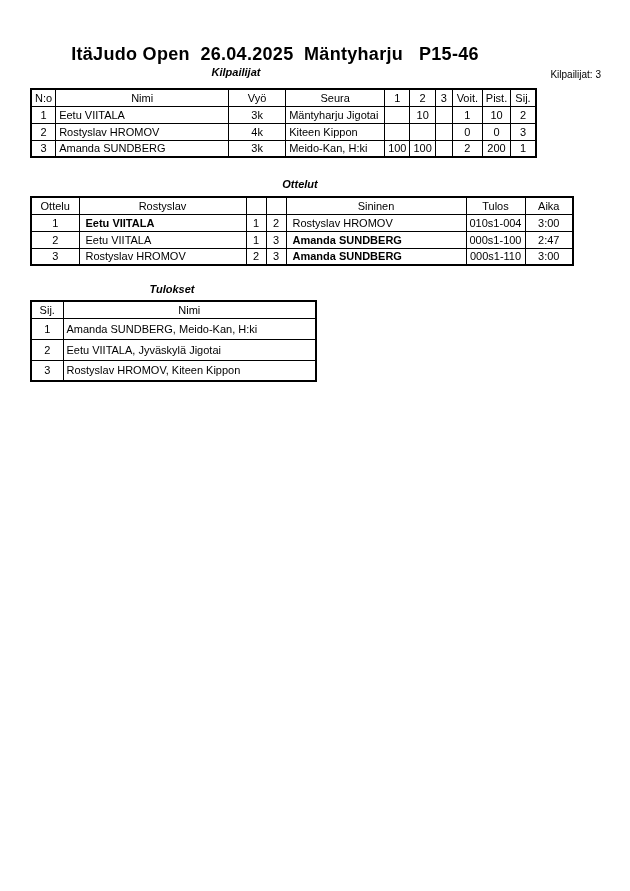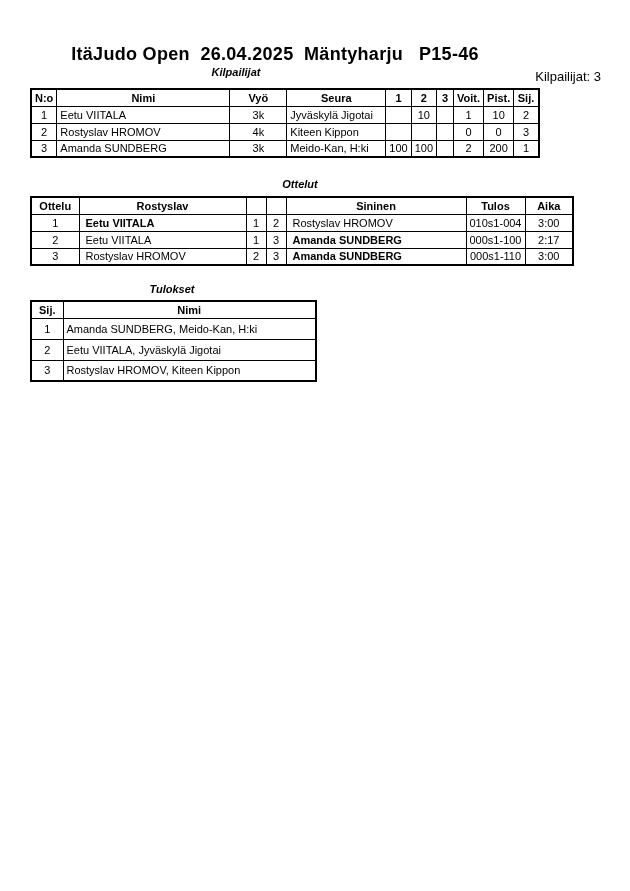--- a/index.html
+++ b/index.html
@@ -25,39 +25,39 @@
     position:absolute;
     transform:translateX(-50%);
     font-size:11px; font-weight:bold;font-style:italic;
   }
   .label-kilpailijat { top:66px;  left:236px; }
   .label-ottelut     { top:178px; left:300px; }
   .label-tulokset    { top:283px; left:172px; }
 
   .count-label {
     position:absolute; top:69px; right:29px;
-    font-size:13px;
+    font-size:10px;
   }
 
   table {
     position:absolute;
     border-collapse:collapse;
     font-size:11px;
     table-layout:fixed;
     background:#fff;
   }
   table.tbl { border:2px solid #000; }
   .tbl th, .tbl td {
     border:1px solid #000;
     padding:1px 3px;
     height:17px;
     overflow:hidden;
     white-space:nowrap;
   }
-  .tbl th { font-weight:bold; text-align:center; }
+  .tbl th { font-weight:normal; text-align:center; }
   td.b { font-weight:bold; }
 
   .table-competitors { top:88px;  left:30px; }
   .table-matches     { top:196px; left:30px;padding-left:17px; }
   .table-results     { top:300px; left:30px; }
 
   
   .table-competitors td { text-align:center; }
   .table-competitors td:nth-child(2),
   .table-competitors td:nth-child(4) { text-align:left; }
@@ -107,21 +107,21 @@
           <th>Voit.</th>
           <th>Pist.</th>
           <th>Sij.</th>
         </tr>
     </thead>
     <tbody>
         <tr>
           <td>1</td>
           <td>Eetu VIITALA</td>
           <td>3k</td>
-          <td>Jyväskylä Jigotai</td>
+          <td>Mäntyharju Jigotai</td>
           <td></td>
           <td>10</td>
           <td></td>
           <td>1</td>
           <td>10</td>
           <td>2</td>
         </tr>
         <tr>
           <td>2</td>
           <td>Rostyslav HROMOV</td>
@@ -182,21 +182,21 @@
           <td>010s1-004</td>
           <td>3:00</td>
         </tr>
         <tr>
           <td>2</td>
           <td>Eetu VIITALA</td>
           <td>1</td>
           <td>3</td>
           <td class="b">Amanda SUNDBERG</td>
           <td>000s1-100</td>
-          <td>2:17</td>
+          <td>2:47</td>
         </tr>
         <tr>
           <td>3</td>
           <td>Rostyslav HROMOV</td>
           <td>2</td>
           <td>3</td>
           <td class="b">Amanda SUNDBERG</td>
           <td>000s1-110</td>
           <td>3:00</td>
         </tr>

